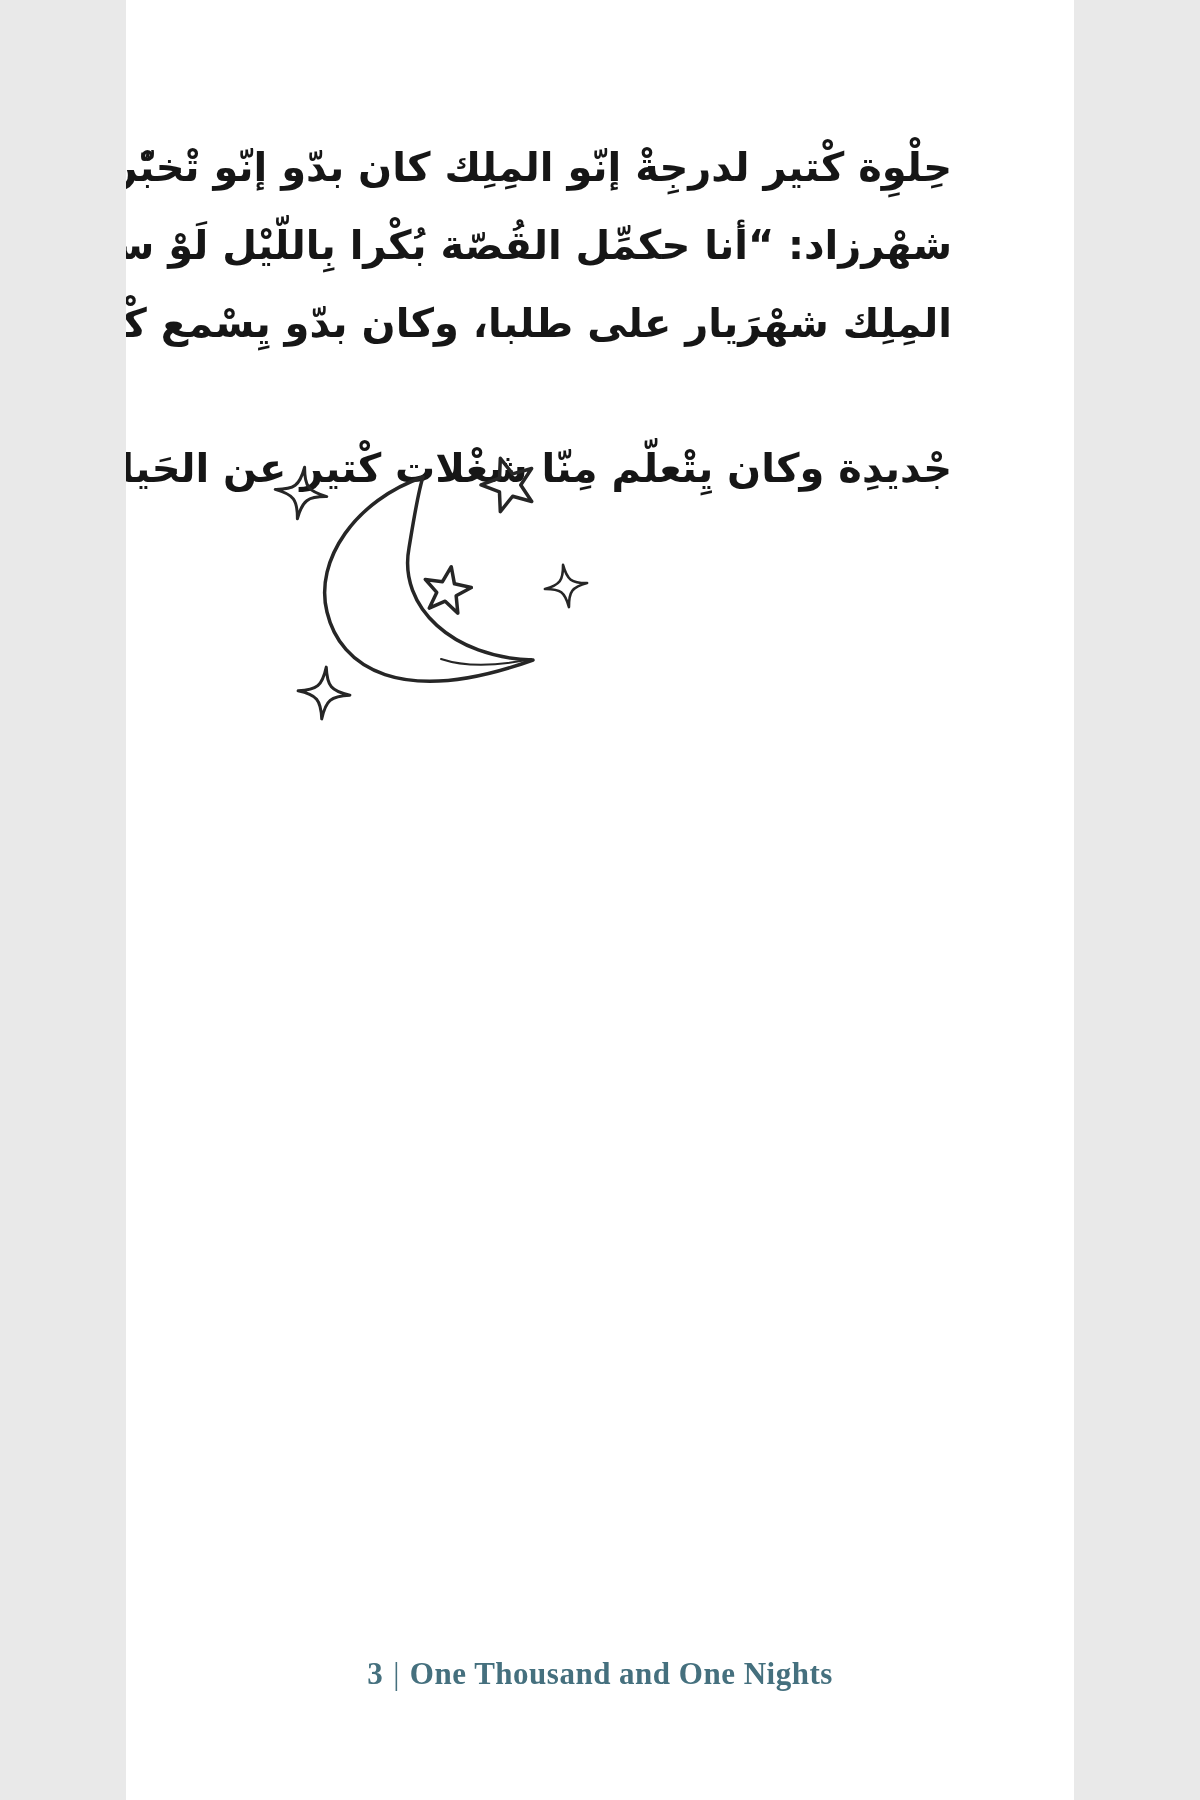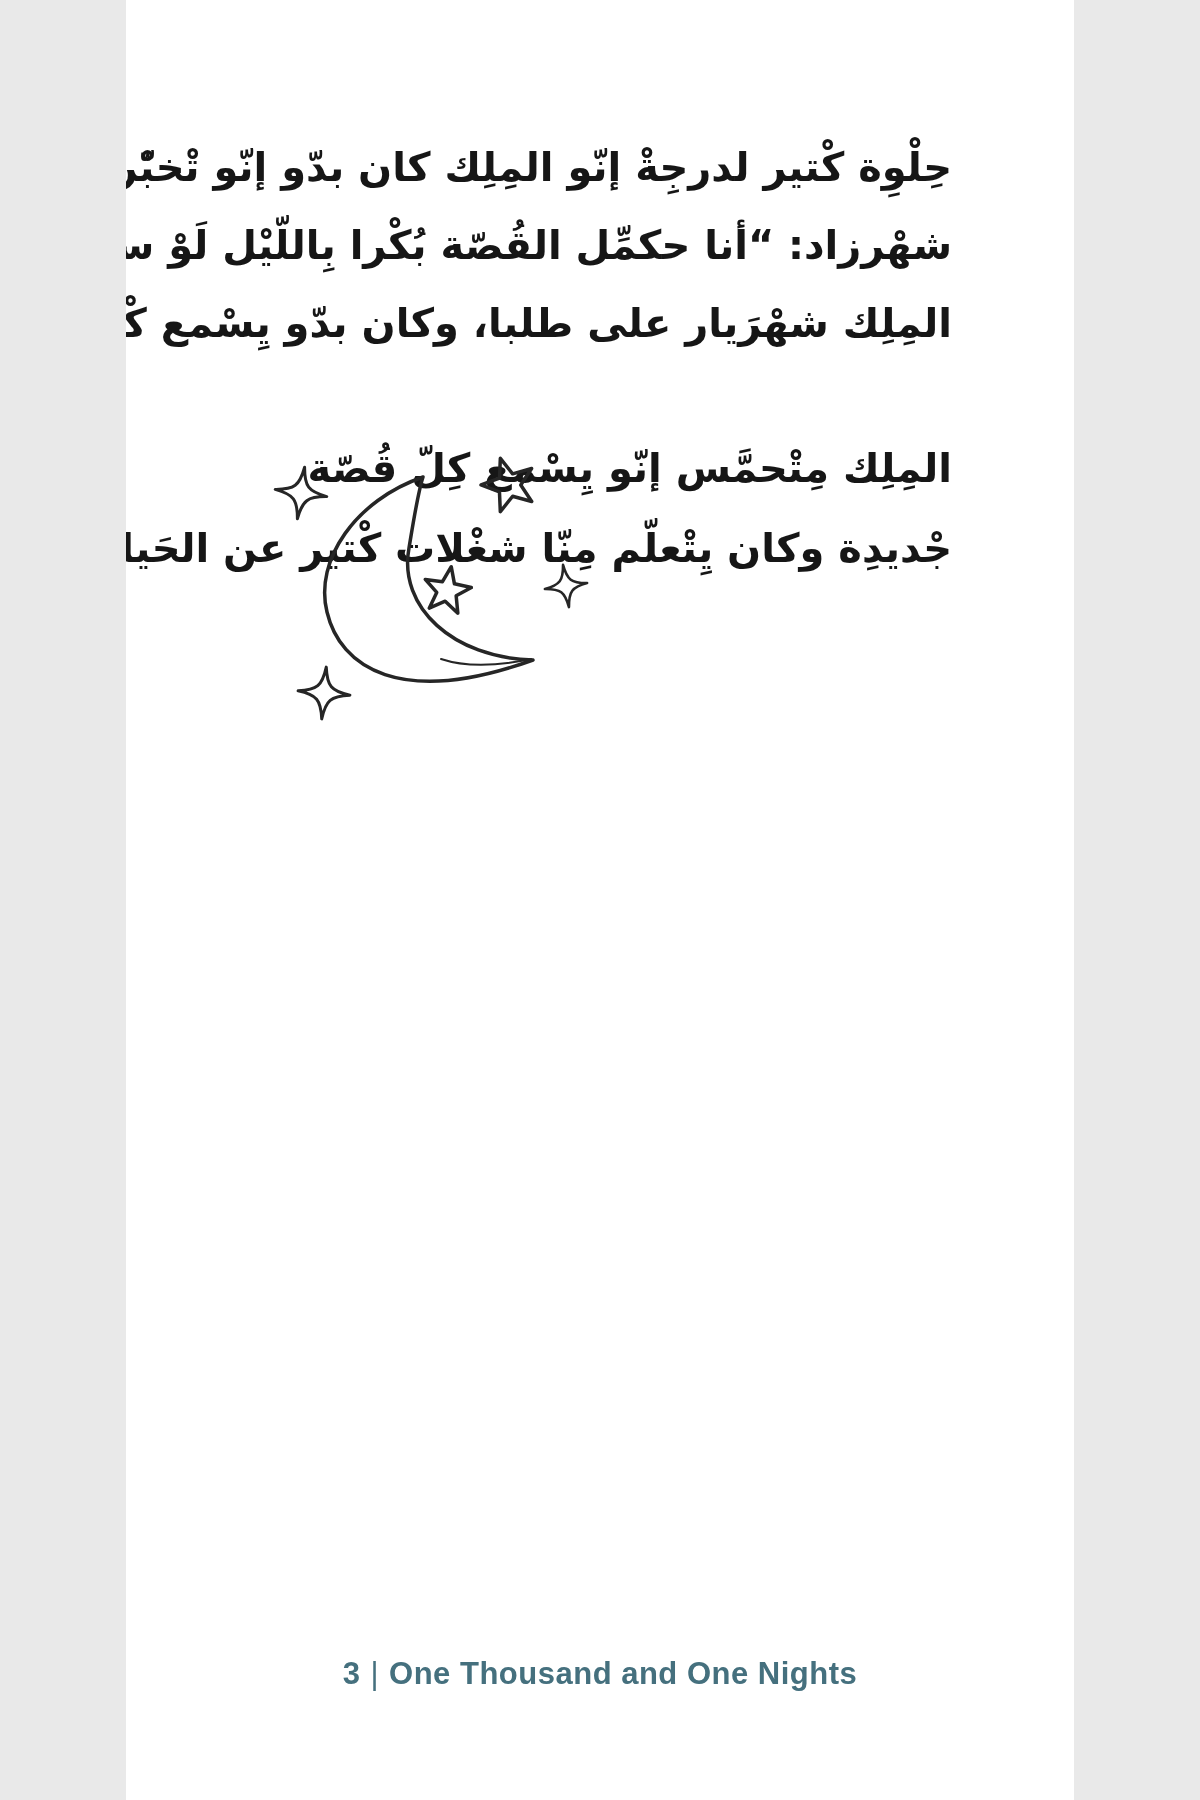--- a/index.html
+++ b/index.html
@@ -31,41 +31,40 @@
   }
   #para1 .ar-line{line-height:78px;}
   #para2 .ar-line{line-height:80px;}
   .hk{color:var(--harakat);}
   .illustration{position:absolute;left:112px;top:452px;}
   .illustration path{stroke:var(--stroke);fill:none;stroke-linecap:round;stroke-linejoin:round;}
   .footer{
     position:absolute;top:1650px;left:0;width:100%;
     text-align:center;
     color:var(--footer);
-    font-family:Liberation Sans, sans-serif;
+    font-family:Liberation Serif, serif;
     font-weight:bold;
     font-size:31px;
     letter-spacing:.5px;
     line-height:48px;
   }
   .footer .sep{padding:0 10px;font-weight:400;}
 </style>
 </head>
 <body>
 
 <div class="page">
 
   <div class="para" id="para1">
     <div class="ar-line">ح<span class="hk">ِ</span>ل<span class="hk">ْ</span>و<span class="hk">ِ</span>ة ك<span class="hk">ْ</span>تير لدرج<span class="hk">ِ</span>ة<span class="hk">ْ</span> إن<span class="hk">ّ</span>و الم<span class="hk">ِ</span>ل<span class="hk">ِ</span>ك كان بد<span class="hk">ّ</span>و إن<span class="hk">ّ</span>و ت<span class="hk">ْ</span>خب<span class="hk">ّ</span><span class="hk">ْ</span>رو بع<span class="hk">ِ</span>د. قال<span class="hk">ِ</span>ت<span class="hk">ْ</span>لو</div>
     <div class="ar-line">شه<span class="hk">ْ</span>رزاد: “أنا حكم<span class="hk">ِ</span><span class="hk">ّ</span>ل الق<span class="hk">ُ</span>ص<span class="hk">ّ</span>ة ب<span class="hk">ُ</span>ك<span class="hk">ْ</span>را ب<span class="hk">ِ</span>الل<span class="hk">ّ</span>ي<span class="hk">ْ</span>ل ل<span class="hk">َ</span>و<span class="hk">ْ</span> سمح<span class="hk">ْ</span>ت<span class="hk">ِ</span>لي.” وافق</div>
     <div class="ar-line">الم<span class="hk">ِ</span>ل<span class="hk">ِ</span>ك شه<span class="hk">ْ</span>ر<span class="hk">َ</span>يار على طلبا، وكان بد<span class="hk">ّ</span>و ي<span class="hk">ِ</span>س<span class="hk">ْ</span>مع ك<span class="hk">ْ</span>تير ق<span class="hk">ُ</span>صص كمان.</div>
   </div>
 
   <div class="para" id="para2">
-    <div class="ar-line">الم<span class="hk">ِ</span>ل<span class="hk">ِ</span>ك م<span class="hk">ِ</span>ت<span class="hk">ْ</span>حم<span class="hk">َ</span><span class="hk">ّ</span>س إن<span class="hk">ّ</span>و ي<span class="hk">ِ</span>س<span class="hk">ْ</span>مع ك<span class="hk">ِ</span>ل<span class="hk">ّ</span> ق<span class="hk">ُ</span>ص<span class="hk">ّ</span>ة</div>
     <div class="ar-line">ج<span class="hk">ْ</span>ديد<span class="hk">ِ</span>ة وكان ي<span class="hk">ِ</span>ت<span class="hk">ْ</span>عل<span class="hk">ّ</span>م م<span class="hk">ِ</span>ن<span class="hk">ّ</span>ا شغ<span class="hk">ْ</span>لات ك<span class="hk">ْ</span>تير عن الح<span class="hk">َ</span>ياة<span class="hk">ْ</span> والد<span class="hk">ِ</span><span class="hk">ّ</span>ني.</div>
   </div>
 
   <svg class="illustration" width="352" height="280" viewBox="0 0 352 280" aria-hidden="true">
 
     <path stroke-width="3.5" d="M 185 25
              C 118 48, 76 108, 89 160
              C 102 215, 162 256, 295 208
              C 215 206, 160 155, 171 96
              C 177 60, 180 40, 185 25 Z"></path>

